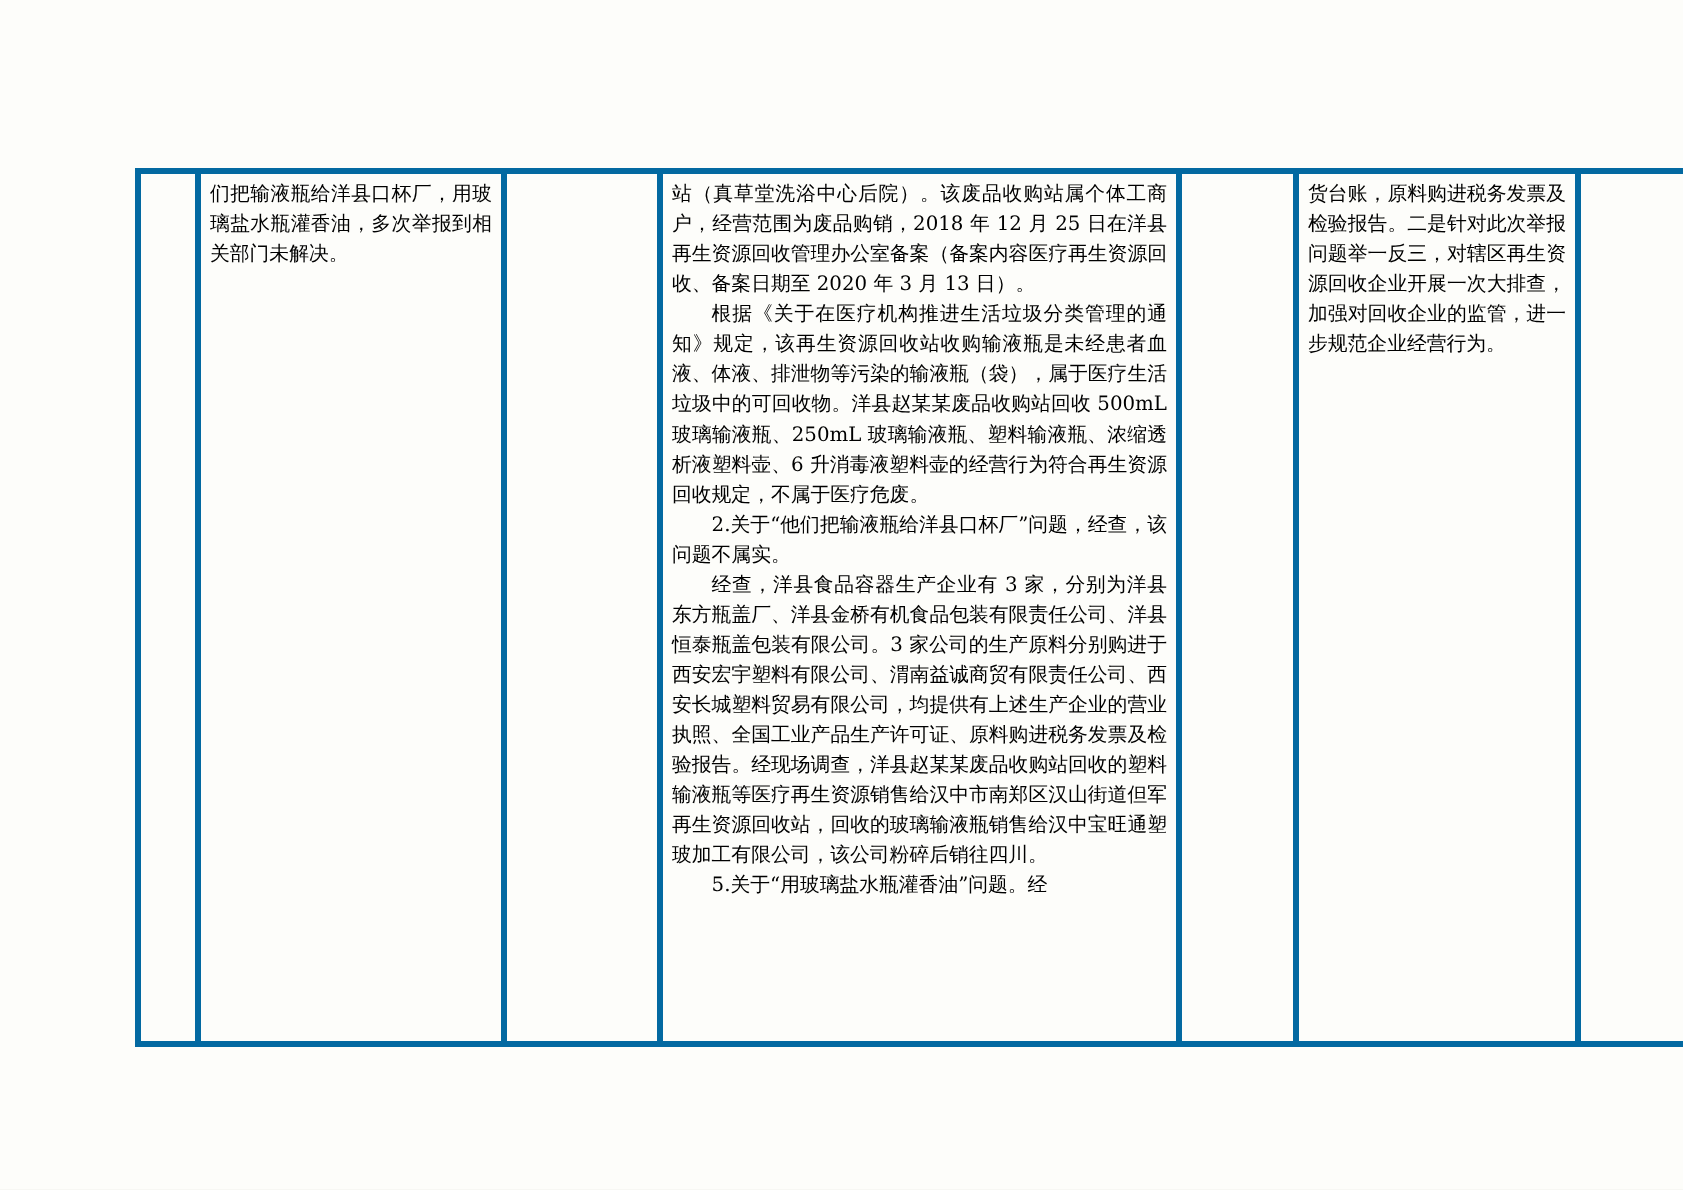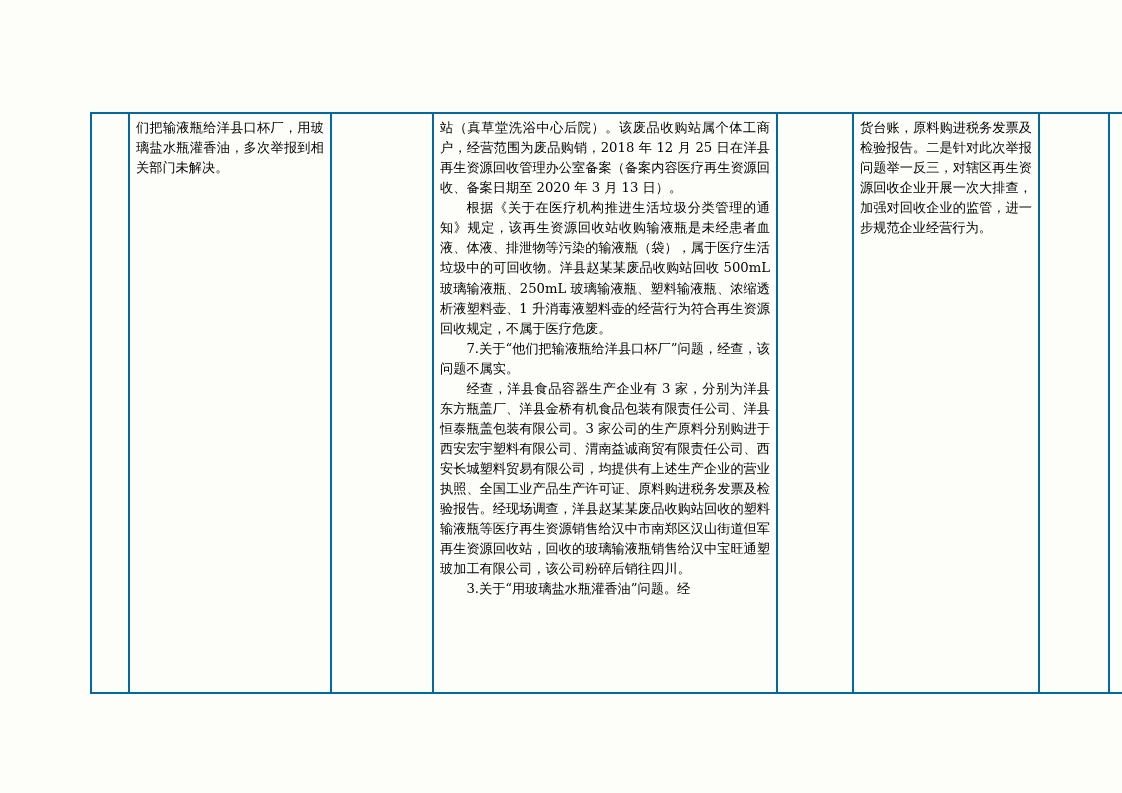--- a/index.html
+++ b/index.html
@@ -21,21 +21,21 @@
   }
   .doc-table {
     position: absolute;
     left: 90px;
     top: 112px;
     width: 942px;
     border-collapse: collapse;
     table-layout: fixed;
   }
   .doc-table td {
-    border: 2px solid #0369a1;
+    border: 4px solid #0369a1;
     vertical-align: top;
     padding: 4px 6px 4px 6px;
     font-size: 13.2px;
     line-height: 1.52;
     color: #000;
     font-family: "DejaVu Serif", "Liberation Serif", serif;
   }
   .col-a { width: 24px; }
   .col-b { width: 188px; }
   .col-c { width: 88px; }
@@ -75,24 +75,24 @@
           </div>
         </td>
 
         <td class="col-c tall">
           <div class="cell-body"></div>
         </td>
 
         <td class="col-d tall">
           <div class="cell-body">
             <p>站（真草堂洗浴中心后院）。该废品收购站属个体工商户，经营范围为废品购销，2018 年 12 月 25 日在洋县再生资源回收管理办公室备案（备案内容医疗再生资源回收、备案日期至 2020 年 3 月 13 日）。</p>
-            <p class="indent2">根据《关于在医疗机构推进生活垃圾分类管理的通知》规定，该再生资源回收站收购输液瓶是未经患者血液、体液、排泄物等污染的输液瓶（袋），属于医疗生活垃圾中的可回收物。洋县赵某某废品收购站回收 500mL 玻璃输液瓶、250mL 玻璃输液瓶、塑料输液瓶、浓缩透析液塑料壶、1 升消毒液塑料壶的经营行为符合再生资源回收规定，不属于医疗危废。</p>
-            <p class="indent2">7.关于“他们把输液瓶给洋县口杯厂”问题，经查，该问题不属实。</p>
+            <p class="indent2">根据《关于在医疗机构推进生活垃圾分类管理的通知》规定，该再生资源回收站收购输液瓶是未经患者血液、体液、排泄物等污染的输液瓶（袋），属于医疗生活垃圾中的可回收物。洋县赵某某废品收购站回收 500mL 玻璃输液瓶、250mL 玻璃输液瓶、塑料输液瓶、浓缩透析液塑料壶、6 升消毒液塑料壶的经营行为符合再生资源回收规定，不属于医疗危废。</p>
+            <p class="indent2">2.关于“他们把输液瓶给洋县口杯厂”问题，经查，该问题不属实。</p>
             <p class="indent2">经查，洋县食品容器生产企业有 3 家，分别为洋县东方瓶盖厂、洋县金桥有机食品包装有限责任公司、洋县恒泰瓶盖包装有限公司。3 家公司的生产原料分别购进于西安宏宇塑料有限公司、渭南益诚商贸有限责任公司、西安长城塑料贸易有限公司，均提供有上述生产企业的营业执照、全国工业产品生产许可证、原料购进税务发票及检验报告。经现场调查，洋县赵某某废品收购站回收的塑料输液瓶等医疗再生资源销售给汉中市南郑区汉山街道但军再生资源回收站，回收的玻璃输液瓶销售给汉中宝旺通塑玻加工有限公司，该公司粉碎后销往四川。</p>
-            <p class="indent2">3.关于“用玻璃盐水瓶灌香油”问题。经</p>
+            <p class="indent2">5.关于“用玻璃盐水瓶灌香油”问题。经</p>
           </div>
         </td>
 
         <td class="col-e tall">
           <div class="cell-body"></div>
         </td>
 
         <td class="col-f tall">
           <div class="cell-body">
             <p>货台账，原料购进税务发票及检验报告。二是针对此次举报问题举一反三，对辖区再生资源回收企业开展一次大排查，加强对回收企业的监管，进一步规范企业经营行为。</p>

